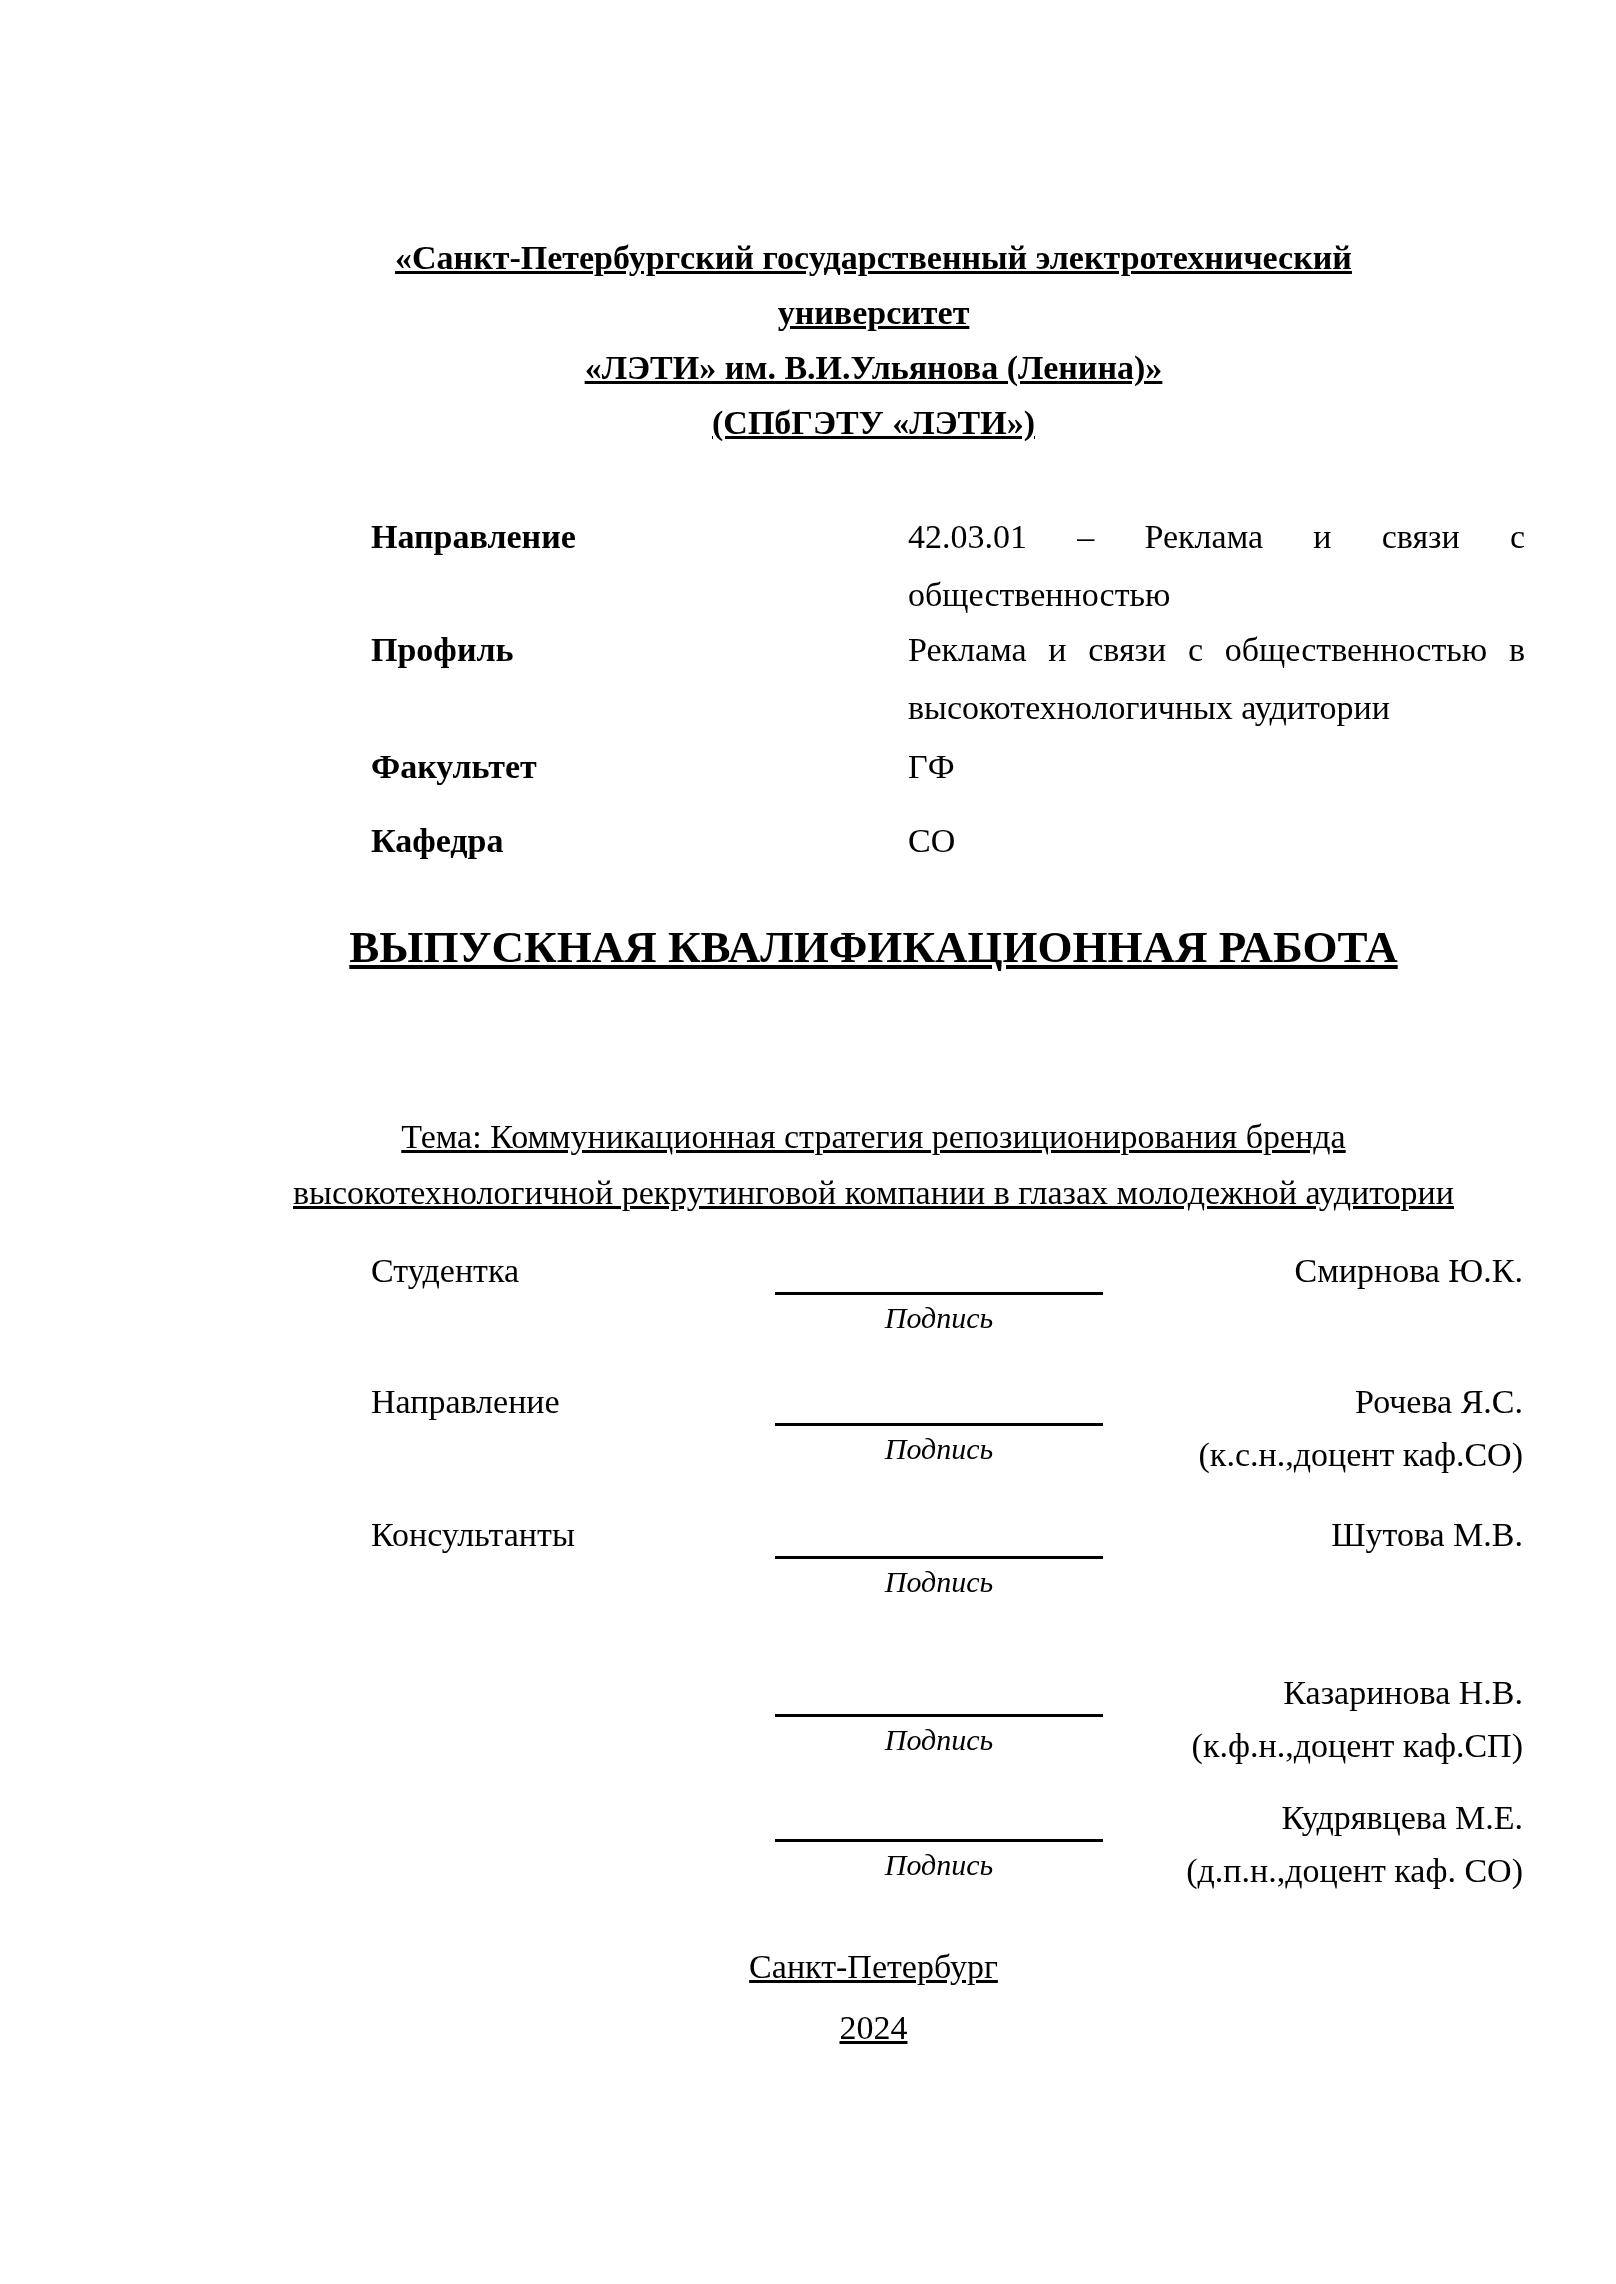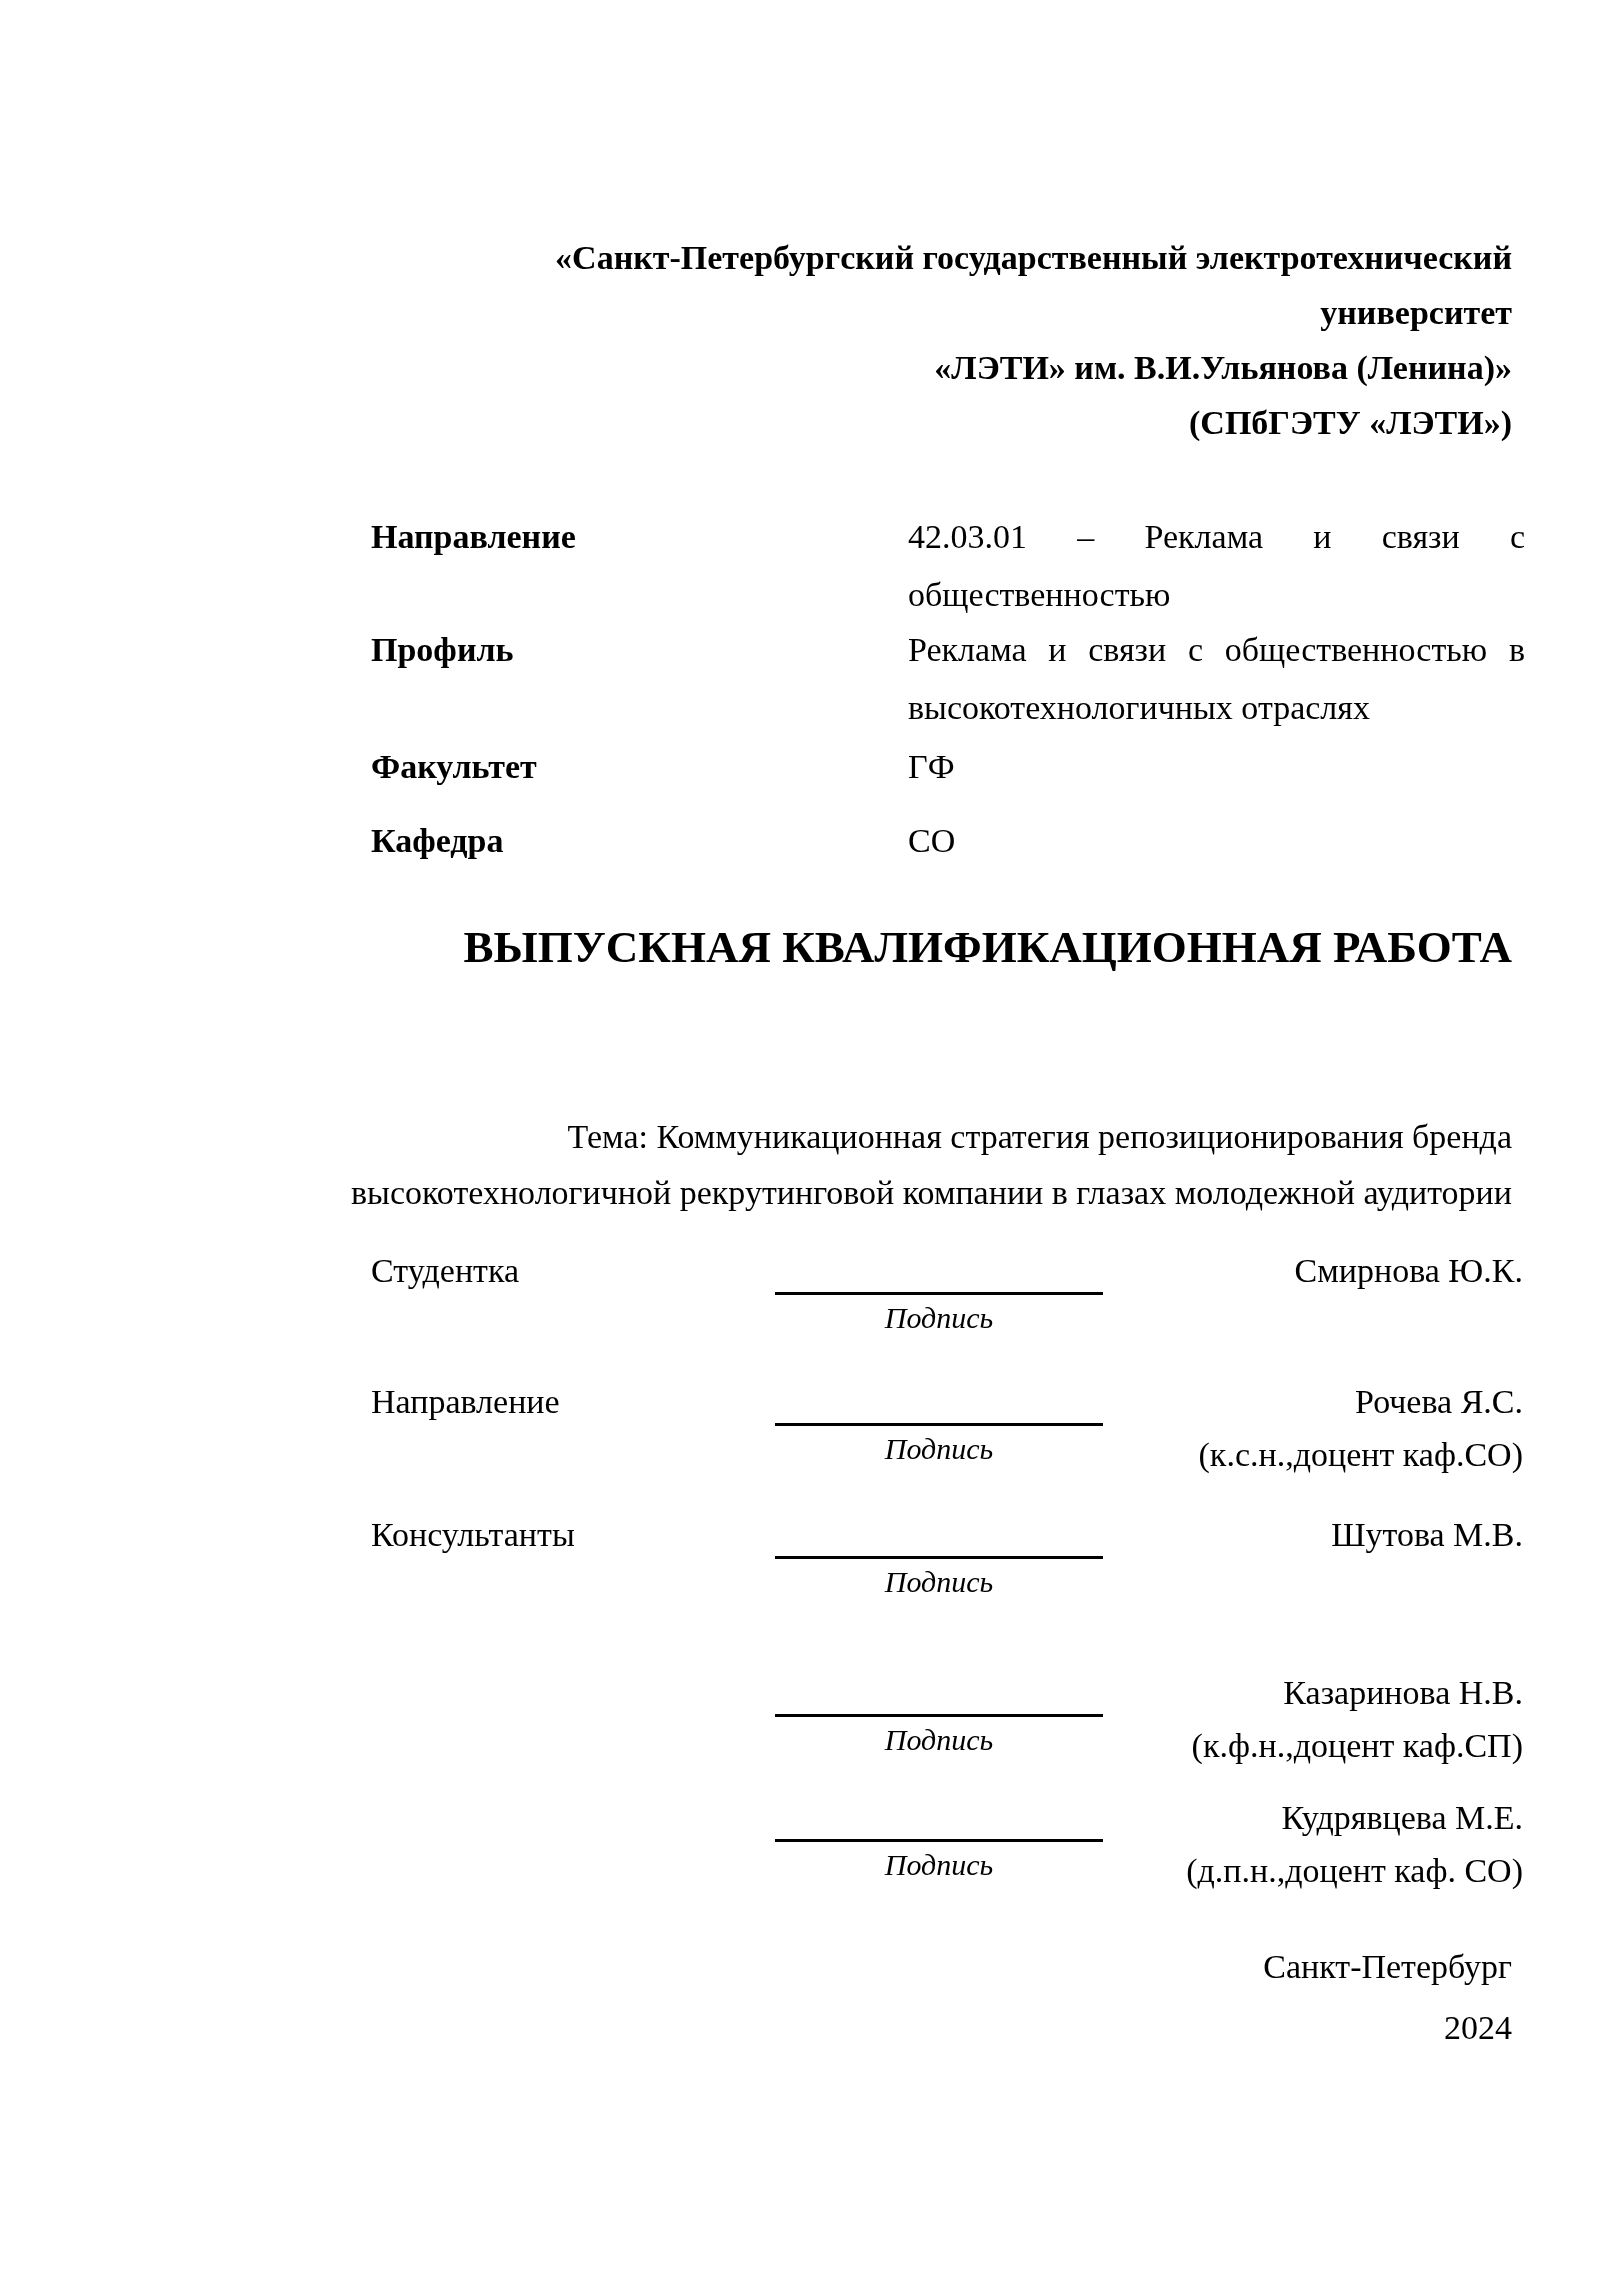--- a/index.html
+++ b/index.html
@@ -8,21 +8,21 @@
 
   .page {
     position: relative;
     width: 1617px;
     height: 2284px;
     background: #ffffff;
     overflow: hidden;
   }
 
   
-  .centerband { position: absolute; left: 215px; width: 1297px; text-align: right; }
+  .centerband { position: absolute; left: 225px; width: 1297px; text-align: center; text-decoration: underline; }
 
   .university-header { top: 230px; font-weight: bold; font-size: 34px; line-height: 55px; }
 
   .field-row { position: absolute; left: 371px; width: 1152px; }
   .field-label { position: absolute; left: 0; top: 0; font-weight: bold; font-size: 34px; line-height: 58px; }
   .field-value {
     position: absolute; left: 537px; top: 0; width: 617px;
     font-size: 34px; line-height: 58px;
     text-align: justify; text-align-last: left;
   }
@@ -67,21 +67,21 @@
     <div>(СПбГЭТУ «ЛЭТИ»)</div>
   </div>
 
   <div class="field-row" id="row-napravlenie">
     <div class="field-label">Направление</div>
     <div class="field-value">42.03.01 – Реклама и связи с общественностью</div>
   </div>
 
   <div class="field-row" id="row-profil">
     <div class="field-label">Профиль</div>
-    <div class="field-value">Реклама и связи с общественностью в высокотехнологичных отраслях</div>
+    <div class="field-value">Реклама и связи с общественностью в высокотехнологичных аудитории</div>
   </div>
 
   <div class="field-row" id="row-fakultet">
     <div class="field-label">Факультет</div>
     <div class="field-value">ГФ</div>
   </div>
 
   <div class="field-row" id="row-kafedra">
     <div class="field-label">Кафедра</div>
     <div class="field-value">СО</div>

